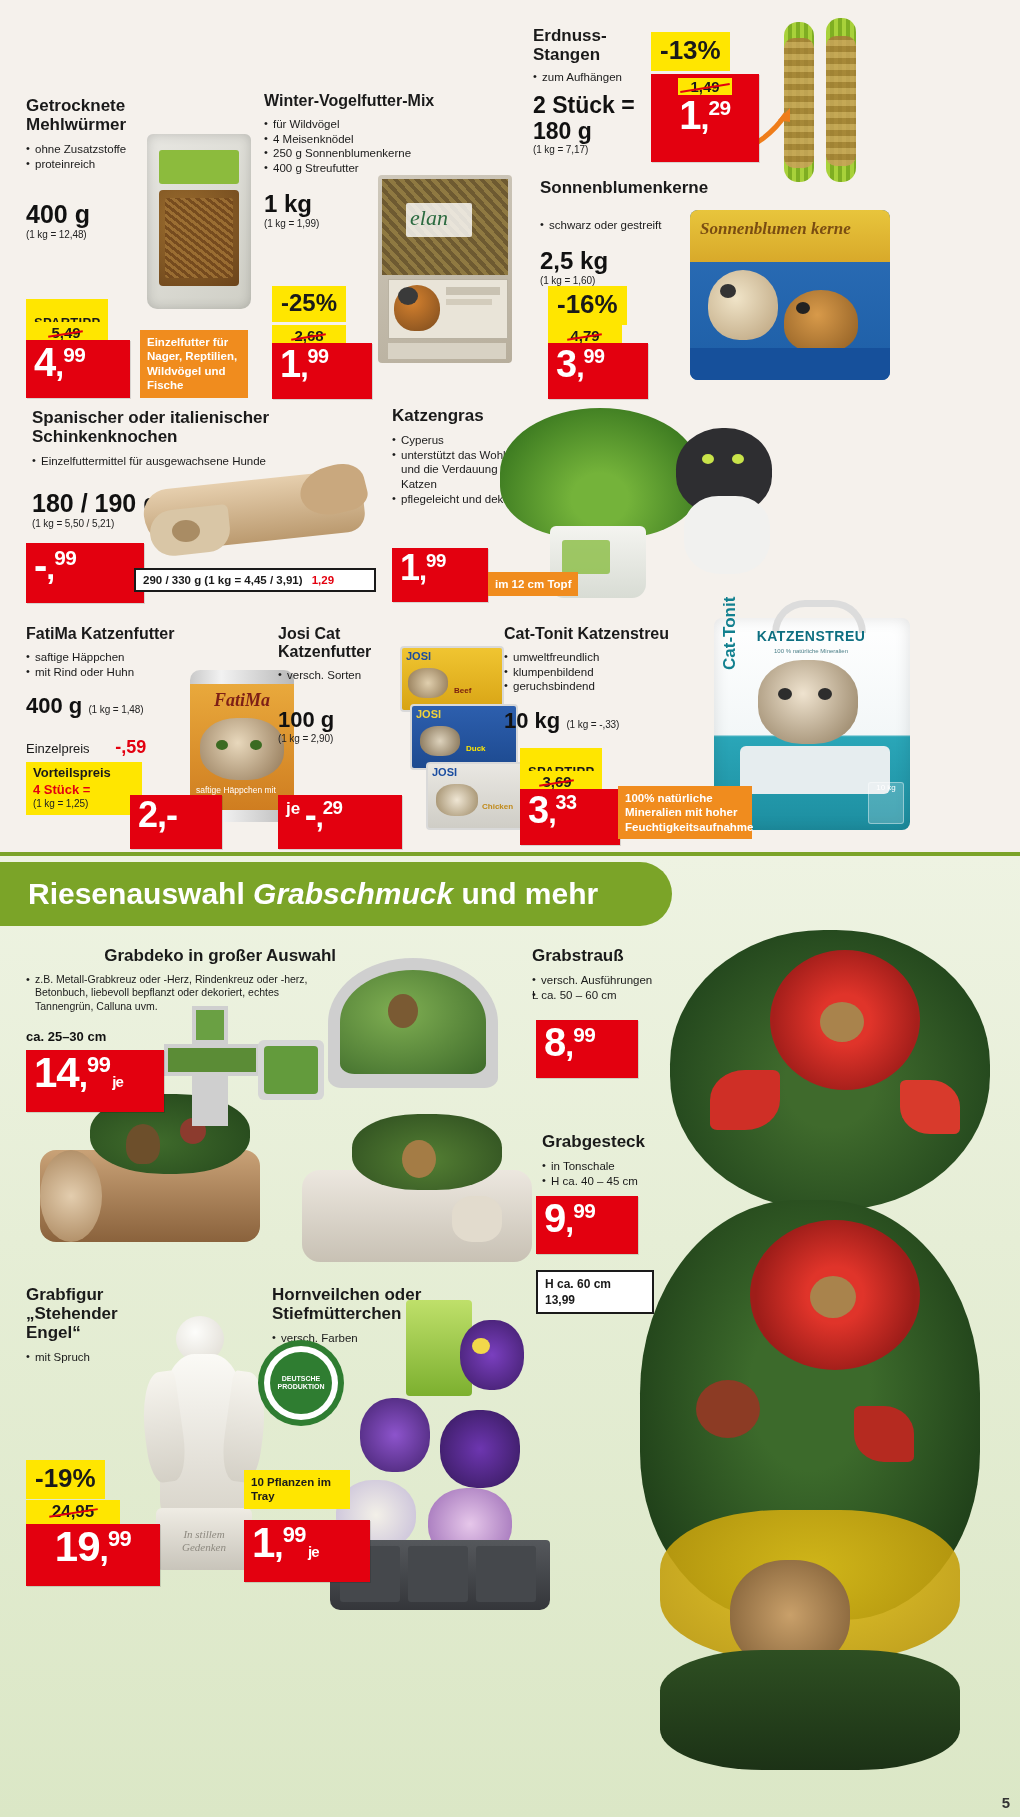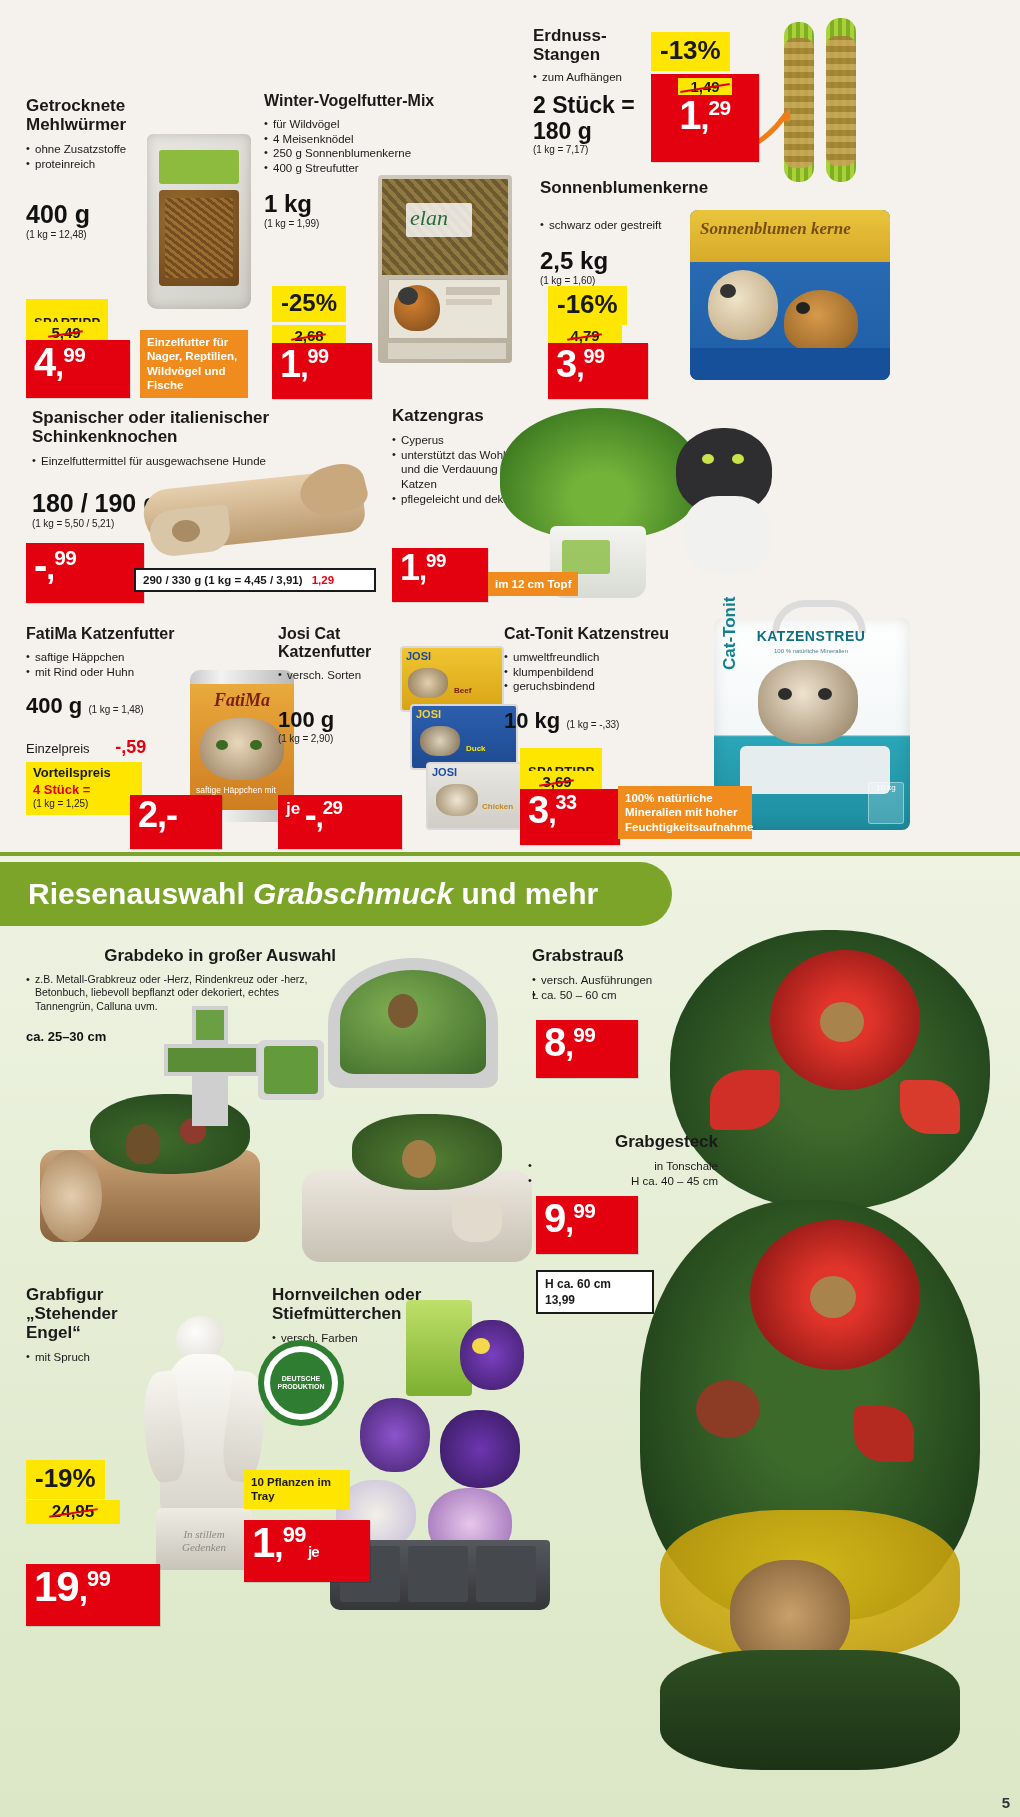--- a/index.html
+++ b/index.html
@@ -511,20 +511,25 @@
     <div style="position:absolute;left:10px;top:18px;width:170px;height:130px;background:#cfcfcf;border-radius:50% 50% 8% 8%;"></div>
     <div style="position:absolute;left:22px;top:30px;width:146px;height:104px;background:radial-gradient(ellipse at 40% 40%,#7fae52,#3d6a2a);border-radius:50% 50% 10% 10%;"></div>
     <div style="position:absolute;left:70px;top:54px;width:30px;height:34px;background:#7a5a33;border-radius:50%;"></div>
   </div>
   <div class="photo" style="left:292px; top:1100px; width:260px; height:180px;">
     <div style="position:absolute;left:10px;top:70px;width:230px;height:92px;background:linear-gradient(180deg,#ece7df,#c8c1b4);border-radius:18px;"></div>
     <div style="position:absolute;left:60px;top:14px;width:150px;height:76px;background:radial-gradient(ellipse at 50% 60%,#547f33,#2c4b1f);border-radius:44%;"></div>
     <div style="position:absolute;left:110px;top:40px;width:34px;height:38px;background:#a47c45;border-radius:50%;"></div>
     <div style="position:absolute;left:160px;top:96px;width:50px;height:46px;background:#e2dbcd;border-radius:40%;"></div>
   </div>
+  <div class="price-red" style="left:26px; top:1050px; width:122px; height:52px;">
+    <div class="main" style="font-size:42px;">
+      <span>14</span><span class="comma">,</span><span class="cents">99</span><span style="font-size:15px;margin-left:2px;">je</span>
+    </div>
+  </div>
 
   <div class="abs" style="left:532px; top:946px; width:190px;">
     <div class="hl-title" style="font-size:17px;">Grabstrauß</div>
     <ul class="bullets" style="margin-top:8px;">
       <li>versch. Ausführungen</li>
       <li style="list-style:none;padding-left:0;">L ca. 50 – 60 cm</li>
     </ul>
   </div>
   <div class="photo" style="left:650px; top:910px; width:370px; height:330px;">
     <div style="position:absolute;left:20px;top:20px;width:320px;height:280px;background:radial-gradient(ellipse at 50% 55%,#3f6a2c 20%,#21441c 80%);border-radius:48%;"></div>
@@ -532,21 +537,21 @@
     <div style="position:absolute;left:170px;top:92px;width:44px;height:40px;background:#a9834c;border-radius:50%;"></div>
     <div style="position:absolute;left:60px;top:160px;width:70px;height:60px;background:#cf2f26;border-radius:50% 10% 50% 10%;"></div>
     <div style="position:absolute;left:250px;top:170px;width:60px;height:54px;background:#d83a2c;border-radius:10% 50% 10% 50%;"></div>
   </div>
   <div class="price-red" style="left:536px; top:1020px; width:86px; height:48px;">
     <div class="main" style="font-size:40px;">
       <span>8</span><span class="comma">,</span><span class="cents">99</span>
     </div>
   </div>
 
-  <div class="abs" style="left:528px; top:1132px; width:190px;text-align:right;">
+  <div class="abs" style="left:542px; top:1132px; width:190px;">
     <div class="hl-title" style="font-size:17px;">Grabgesteck</div>
     <ul class="bullets" style="margin-top:8px;">
       <li>in Tonschale</li>
       <li>H ca. 40 – 45 cm</li>
     </ul>
   </div>
   <div class="photo" style="left:600px; top:1180px; width:420px; height:620px;">
     <div style="position:absolute;left:40px;top:20px;width:340px;height:420px;background:radial-gradient(ellipse at 50% 45%,#3c6a2b 25%,#1f3f19 80%);border-radius:46% 46% 40% 40%;"></div>
     <div style="position:absolute;left:150px;top:40px;width:170px;height:150px;background:radial-gradient(circle,#e0342a 25%,#9e1d19 70%);border-radius:50%;"></div>
     <div style="position:absolute;left:210px;top:96px;width:46px;height:42px;background:#a9834c;border-radius:50%;"></div>
@@ -578,21 +583,21 @@
   <div class="photo" style="left:140px; top:1296px; width:130px; height:300px;">
     <div style="position:absolute;left:36px;top:20px;width:48px;height:46px;background:radial-gradient(circle at 40% 35%,#fdfdfb,#ddd9d0);border-radius:50%;"></div>
     <div style="position:absolute;left:20px;top:58px;width:86px;height:160px;background:linear-gradient(180deg,#fbfaf6,#d9d5cb);border-radius:40% 40% 8% 8%;"></div>
     <div style="position:absolute;left:4px;top:76px;width:38px;height:110px;background:linear-gradient(180deg,#f7f5ef,#d4d0c6);border-radius:60% 10% 40% 30%;transform:rotate(-8deg);"></div>
     <div style="position:absolute;left:86px;top:76px;width:38px;height:110px;background:linear-gradient(180deg,#f7f5ef,#d4d0c6);border-radius:10% 60% 30% 40%;transform:rotate(8deg);"></div>
     <div style="position:absolute;left:16px;top:212px;width:96px;height:62px;background:linear-gradient(180deg,#efece4,#c8c4ba);border-radius:6px;"></div>
     <div style="position:absolute;left:22px;top:232px;width:84px;height:30px;font-family:'Liberation Serif',serif;font-style:italic;font-size:11px;color:#8e8a80;text-align:center;line-height:1.2;">In stillem Gedenken</div>
   </div>
   <div class="pct-badge" style="left:26px; top:1460px; font-size:26px;">-19%</div>
   <div class="old-price" style="left:26px; top:1500px; width:82px; font-size:17px;"><span>24,95</span></div>
-  <div class="price-red" style="left:26px; top:1564px; width:118px; height:52px;">
+  <div class="price-red" style="left:26px; top:1524px; width:118px; height:52px;text-align:center;">
     <div class="main" style="font-size:42px;">
       <span>19</span><span class="comma">,</span><span class="cents">99</span>
     </div>
   </div>
 
   <div class="abs" style="left:272px; top:1285px; width:210px;">
     <div class="hl-title" style="font-size:17px; white-space:pre-line;">Hornveilchen oder
 Stiefmütterchen</div>
     <ul class="bullets" style="margin-top:8px;">
       <li>versch. Farben</li>

